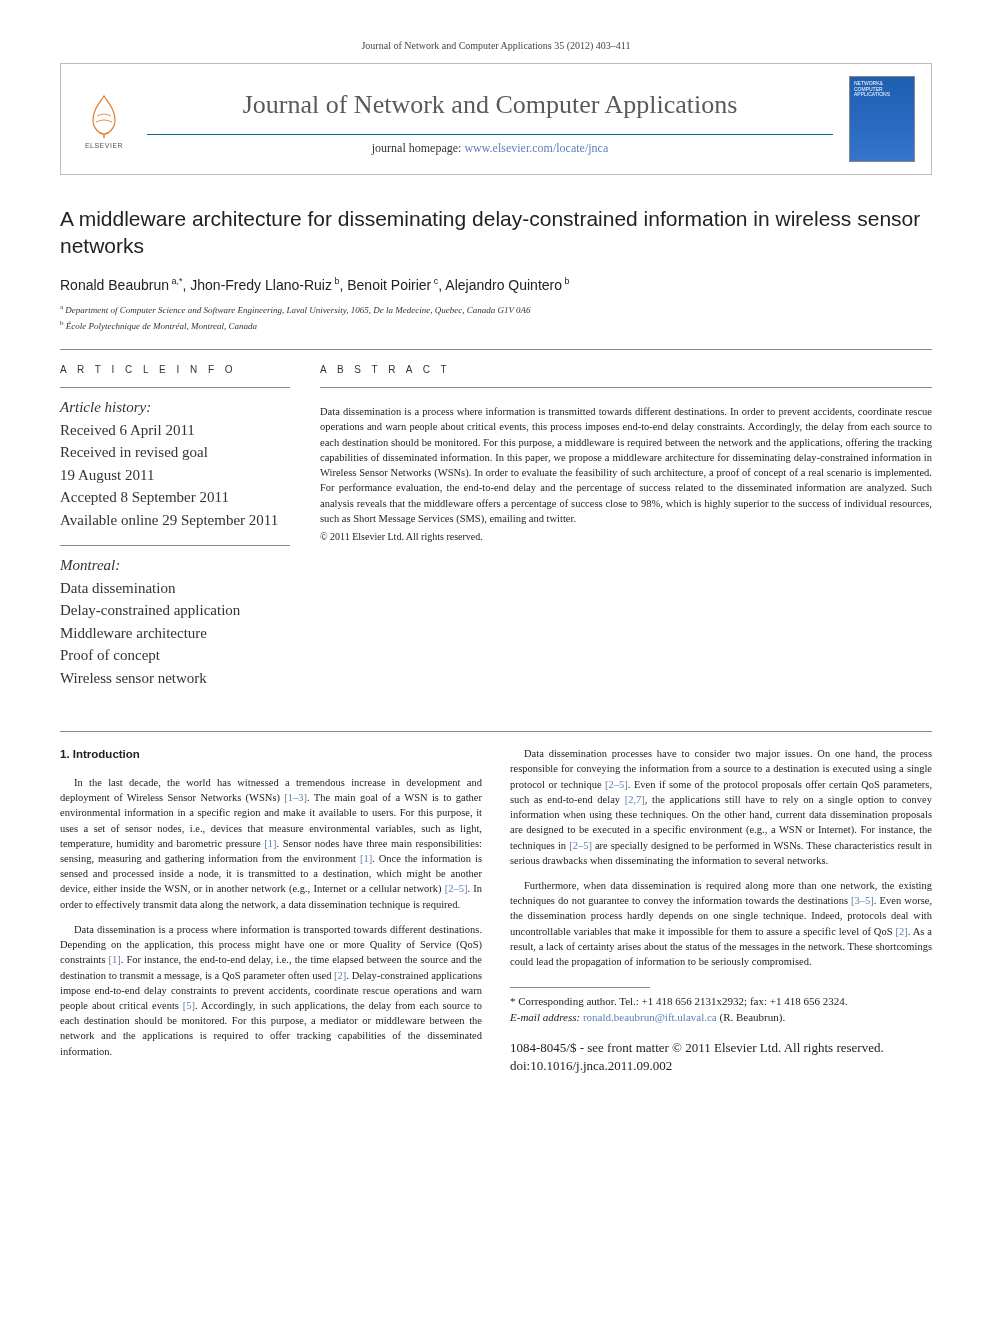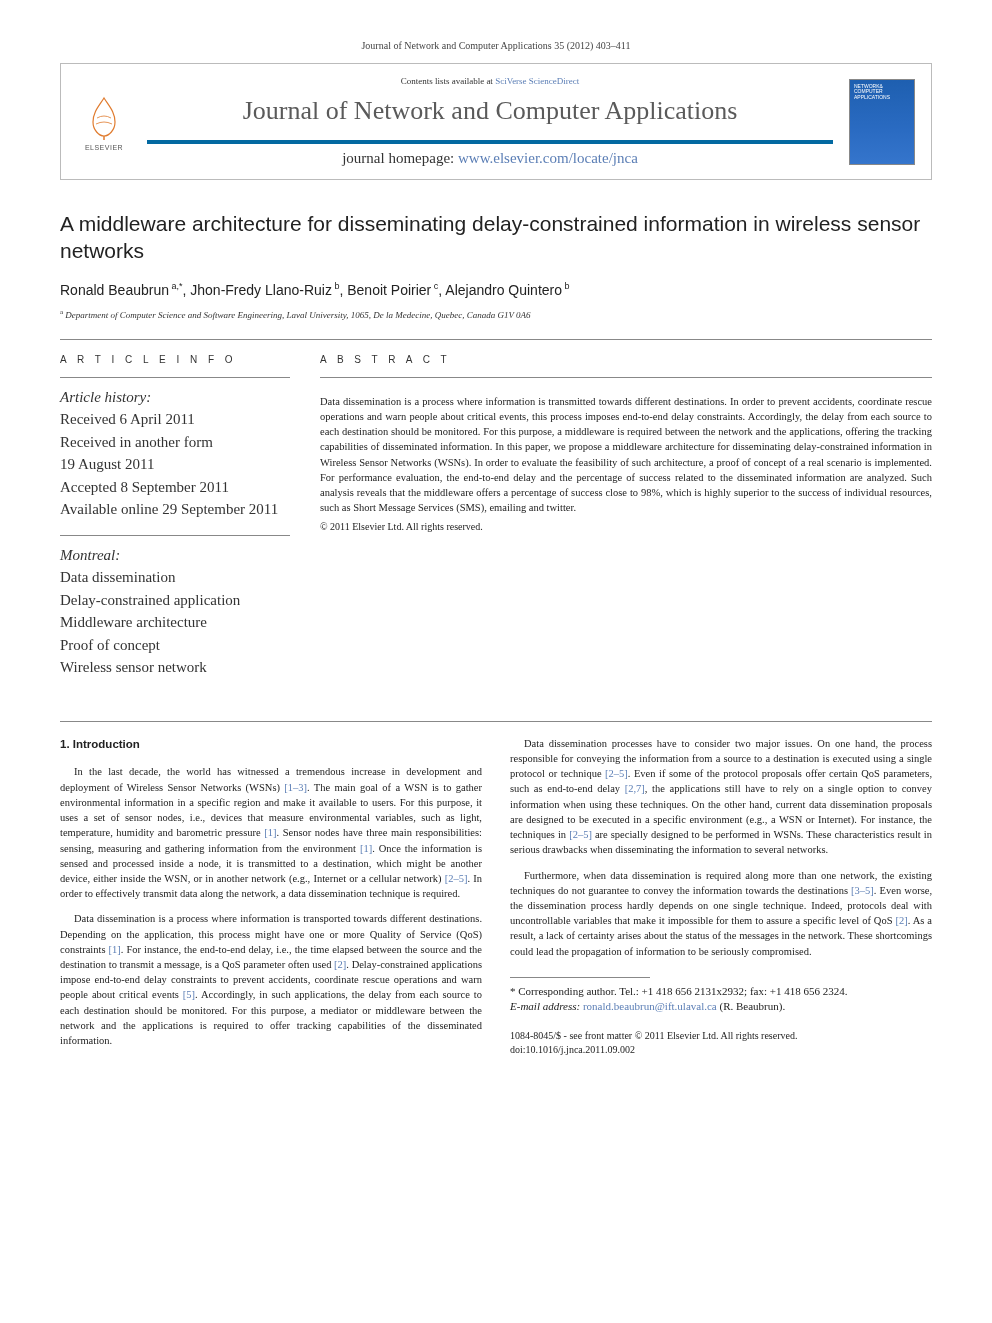--- a/index.html
+++ b/index.html
@@ -39,21 +39,21 @@
   .banner-center { flex: 1; text-align: center; }
   .contents-line { font-size: 9px; color: #333; margin-bottom: 10px; }
   .contents-line a { color: #5b7eb5; text-decoration: none; }
   .journal-title {
     font-family: Liberation Serif, serif;
     font-size: 26px;
     font-weight: normal;
     color: #5a5a5a;
     margin: 8px 0 14px;
   }
-  .homepage-line { font-size: 15px; color: #333; border-top: 4px solid #0369a1; padding-top: 6px; }
+  .homepage-line { font-size: 12px; color: #333; border-top: 1px solid #0369a1; padding-top: 6px; }
   .homepage-line a { color: #5b7eb5; text-decoration: none; }
   .cover-thumb {
     width: 66px;
     height: 86px;
     background: linear-gradient(180deg, #1e5fb0 0%, #2a6bc2 60%, #3575cc 100%);
     border: 1px solid #888;
     display: flex;
     flex-direction: column;
     justify-content: flex-start;
     padding: 4px;
@@ -139,21 +139,21 @@
     margin: 18px 0 6px;
   }
   .footnotes {
     font-size: 11px;
     line-height: 1.4;
     color: #222;
     text-indent: 0;
   }
   .footnotes .em { font-style: italic; }
   .footer-block {
-    font-size: 10px;
+    font-size: 13px;
     color: #222;
     margin-top: 14px;
     line-height: 1.4;
   }
 </style>
 </head>
 <body>
 
 <div class="header-top">Journal of Network and Computer Applications 35 (2012) 403–411</div>
 
@@ -162,23 +162,20 @@
     <svg viewBox="0 0 50 50">
       <rect x="0" y="0" width="50" height="50" fill="none"></rect>
       <path d="M25 6 C20 14 14 20 14 30 C14 38 20 44 25 44 C30 44 36 38 36 30 C36 20 30 14 25 6 Z" fill="none" stroke="#e07b2e" stroke-width="1.2"></path>
       <line x1="25" y1="44" x2="25" y2="48" stroke="#e07b2e" stroke-width="1.5"></line>
       <path d="M18 26 Q25 22 32 26" fill="none" stroke="#e07b2e" stroke-width="0.8"></path>
       <path d="M17 32 Q25 28 33 32" fill="none" stroke="#e07b2e" stroke-width="0.8"></path>
     </svg>
     <div class="elsevier-text">ELSEVIER</div>
   </div>
   <div class="banner-center">
-    <div class="contents-line">
-      <span>Contents lists available at </span><a href="#">SciVerse ScienceDirect</a>
-    </div>
     <div class="journal-title">Journal of Network and Computer Applications</div>
     <div class="homepage-line">
       <span>journal homepage: </span><a href="#">www.elsevier.com/locate/jnca</a>
     </div>
   </div>
   <div class="cover-thumb">
     <div class="cover-text-top">NETWORK&amp; COMPUTER APPLICATIONS</div>
   </div>
 </div>
 
@@ -186,31 +183,32 @@
 
 <div class="authors">
   <span>Ronald Beaubrun</span><span class="sup"> a,</span><span class="sup star">*</span>,
   <span>Jhon-Fredy Llano-Ruiz</span><span class="sup"> b</span>,
   <span>Benoit Poirier</span><span class="sup"> c</span>,
   <span>Alejandro Quintero</span><span class="sup"> b</span>
 </div>
 
 <div class="affiliations">
   <div><span class="sup">a</span> <span>Department of Computer Science and Software Engineering, Laval University, 1065, De la Medecine, Quebec, Canada G1V 0A6</span></div>
+  <div><span class="sup">b</span> <span>École Polytechnique de Montréal, Montreal, Canada</span></div>
 </div>
 
 <hr class="divider">
 
 <div class="info-abs-row">
   <div class="info-col">
     <div class="section-label">A R T I C L E  I N F O</div>
     <div class="info-block">
       <div class="ih">Article history:</div>
       <div>Received 6 April 2011</div>
-      <div>Received in another form</div>
+      <div>Received in revised goal</div>
       <div>19 August 2011</div>
       <div>Accepted 8 September 2011</div>
       <div>Available online 29 September 2011</div>
     </div>
     <div class="info-block">
       <div class="ih">Montreal:</div>
       <div>Data dissemination</div>
       <div>Delay-constrained application</div>
       <div>Middleware architecture</div>
       <div>Proof of concept</div>

